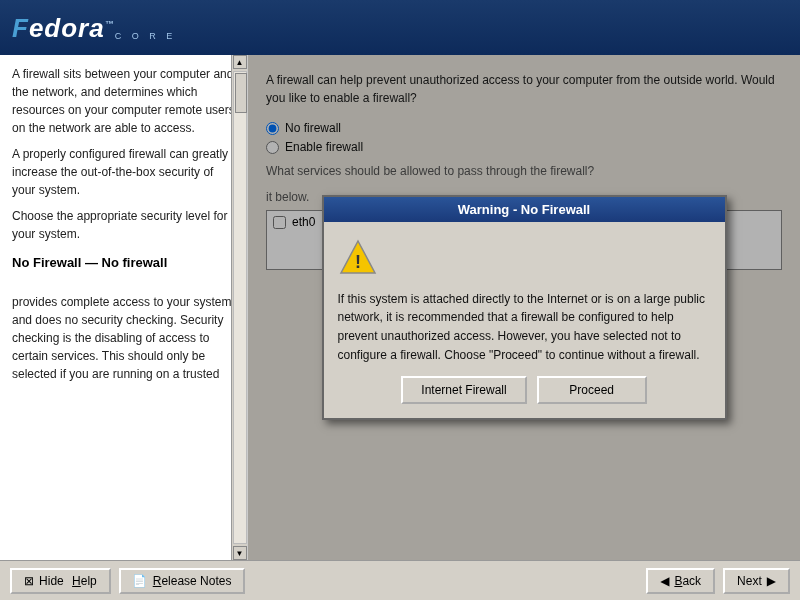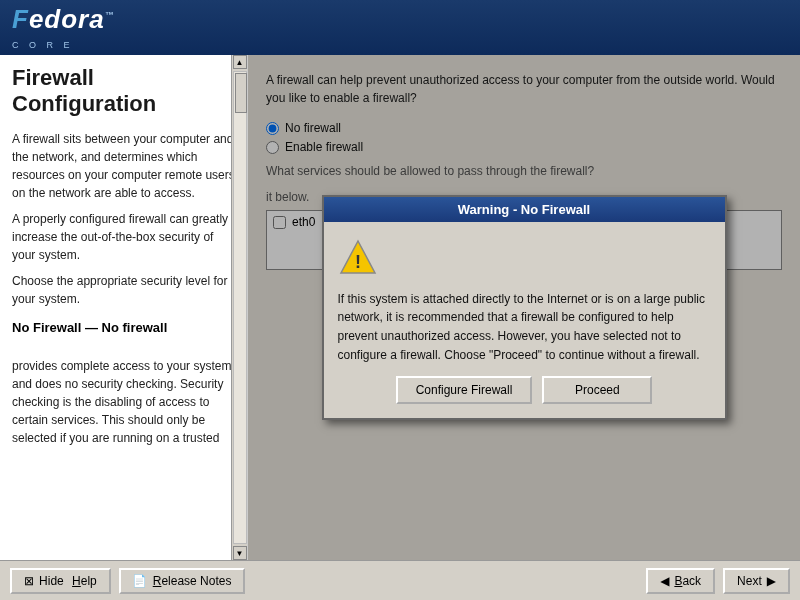--- a/index.html
+++ b/index.html
@@ -15,37 +15,37 @@
     
     #header {
       background: linear-gradient(180deg, #1a3a6b 0%, #0d2a5a 100%);
       height: 55px;
       display: flex;
       align-items: center;
       padding: 0 12px;
     }
     #logo {
       display: flex;
-      flex-direction: column;
+      flex-direction: row;
       color: white;
     }
     .logo-fedora {
       font-size: 26px;
       font-weight: bold;
       font-style: italic;
       color: #fff;
       line-height: 1;
       letter-spacing: 1px;
     }
     .logo-fedora span { color: #4a9fd4; }
     .logo-core {
       font-size: 9px;
       letter-spacing: 4px;
       color: #a0c4e8;
-      margin-top: 8px;
+      margin-top: 16px;
     }
 
     
     #main {
       display: flex;
       height: 505px; 
       background: #fff;
     }
 
     
@@ -259,21 +259,20 @@
     <div class="logo-fedora">
       <span>F</span>edora<sup style="font-size:9px;vertical-align:super;color:#a0c4e8;">™</sup>
     </div>
     <div class="logo-core">C  O  R  E</div>
   </div>
 </div>
 
 <div id="main">
 
   <div id="left-panel">
-    <div class="panel-title">Firewall Configuration</div>
     <div class="panel-text">
       <p>A firewall sits between your computer and the network, and determines which resources on your computer remote users on the network are able to access.</p>
       <p>A properly configured firewall can greatly increase the out-of-the-box security of your system.</p>
       <p>Choose the appropriate security level for your system.</p>
       <div class="no-firewall-title">No Firewall — No firewall</div>
       <p>provides complete access to your system and does no security checking. Security checking is the disabling of access to certain services. This should only be selected if you are running on a trusted</p>
     </div>
 
     <div id="scrollbar">
       <div class="scroll-arrow">▲</div>
@@ -314,21 +313,21 @@
         <div class="modal-title-bar">Warning - No Firewall</div>
         <div class="modal-body">
 
           <svg class="warn-svg" viewBox="0 0 40 40">
             <polygon points="20,3 37,35 3,35" fill="#f5c400" stroke="#888" stroke-width="1.5"></polygon>
             <text x="20" y="30" text-anchor="middle" font-size="18" font-weight="bold" fill="#333">!</text>
           </svg>
           <div class="modal-text">If this system is attached directly to the Internet or is on a large public network, it is recommended that a firewall be configured to help prevent unauthorized access. However, you have selected not to configure a firewall. Choose "Proceed" to continue without a firewall.</div>
         </div>
         <div class="modal-buttons">
-          <button class="modal-btn">Configure Firewall</button>
+          <button class="modal-btn">Internet Firewall</button>
           <button class="modal-btn">Proceed</button>
         </div>
       </div>
     </div>
 
   </div>
 </div>
 
 <div id="bottom-bar">
   <div class="bottom-left">

